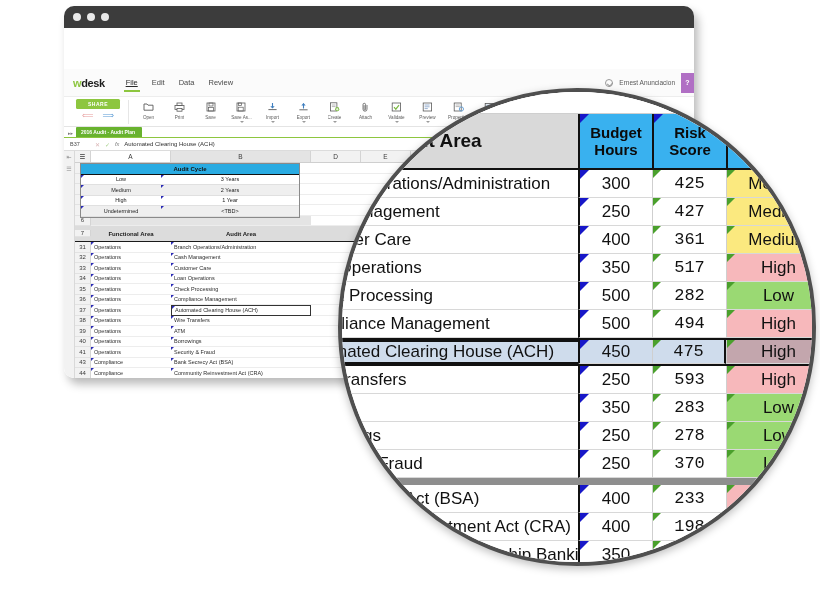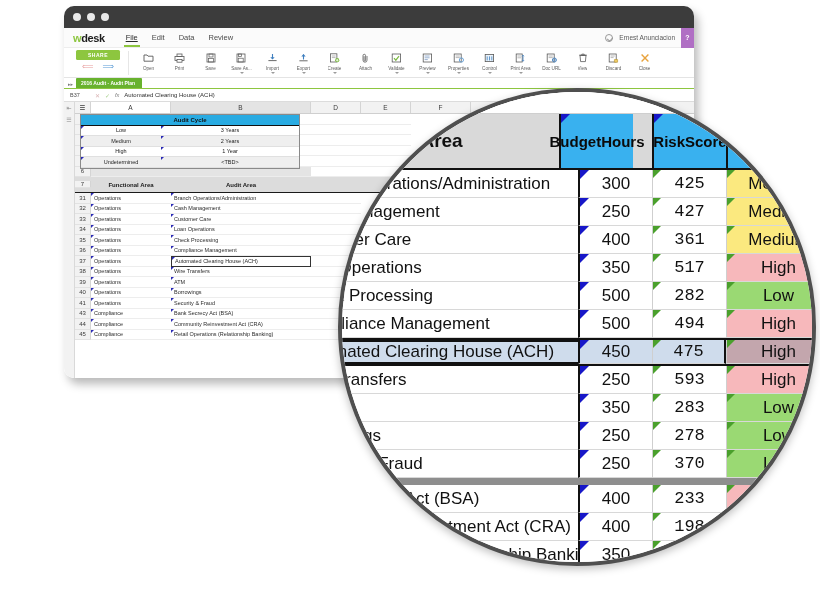--- a/index.html
+++ b/index.html
@@ -21,22 +21,22 @@
     overflow: hidden;
   }
   #titlebar {
     height: 22px; background: #3c3c3c;
     display: flex; align-items: center; padding-left: 9px; gap: 6px;
   }
   .dot { width: 8px; height: 8px; border-radius: 50%; background: #e9e9e9; }
 
   
   #menubar {
-    height: 20px; background: #fbfbfb; border-bottom: 1px solid #ededed;
-    display: flex; align-items: center; position: relative;
+    height: 28px; background: #fbfbfb; border-bottom: 1px solid #ededed;
+    display: flex; align-items: center; position: relative; margin-top: 41px;
   }
   #brand {
     font-weight: bold; font-size: 11px; color: #1d1d1d;
     margin-left: 9px; margin-right: 14px; letter-spacing: -0.4px;
   }
   #brand .wslash { color: #8dc63f; }
   .menu-item {
     font-size: 7.5px; color: #4a4a4a; padding: 4px 7px 5px 7px; position: relative;
   }
   .menu-item.active { color: #2a2a2a; text-decoration: underline; }
@@ -201,22 +201,22 @@
     display: flex; height: 56px; background: #d9d9d9;
     border-bottom: 2.5px solid #111; align-items: stretch;
   }
   #lh-area {
     flex: 1; display: flex; align-items: center; justify-content: center;
     font-size: 19px; font-weight: bold; color: #111;
   }
   .lh-num {
     width: 74px; background: #39b1ef; color: #0b0b0b;
     font-size: 15px; font-weight: bold; line-height: 17px;
-    display: flex; flex-direction: row; align-items: center;
-    justify-content: center; border-left: 2px solid #111; position: relative; margin-left: 19px;
+    display: flex; flex-direction: column; align-items: center;
+    justify-content: center; border-left: 2px solid #111; position: relative;
   }
   .lh-rate {
     width: 104px; background: #39b1ef; color: #0b0b0b;
     font-size: 15px; font-weight: bold;
     display: flex; align-items: center; justify-content: center;
     border-left: 2px solid #111; position: relative;
   }
   .bluecmt::before {
     content: ""; position: absolute; left: 0; top: 0;
     border-top: 9px solid #1717c8; border-right: 9px solid transparent;

